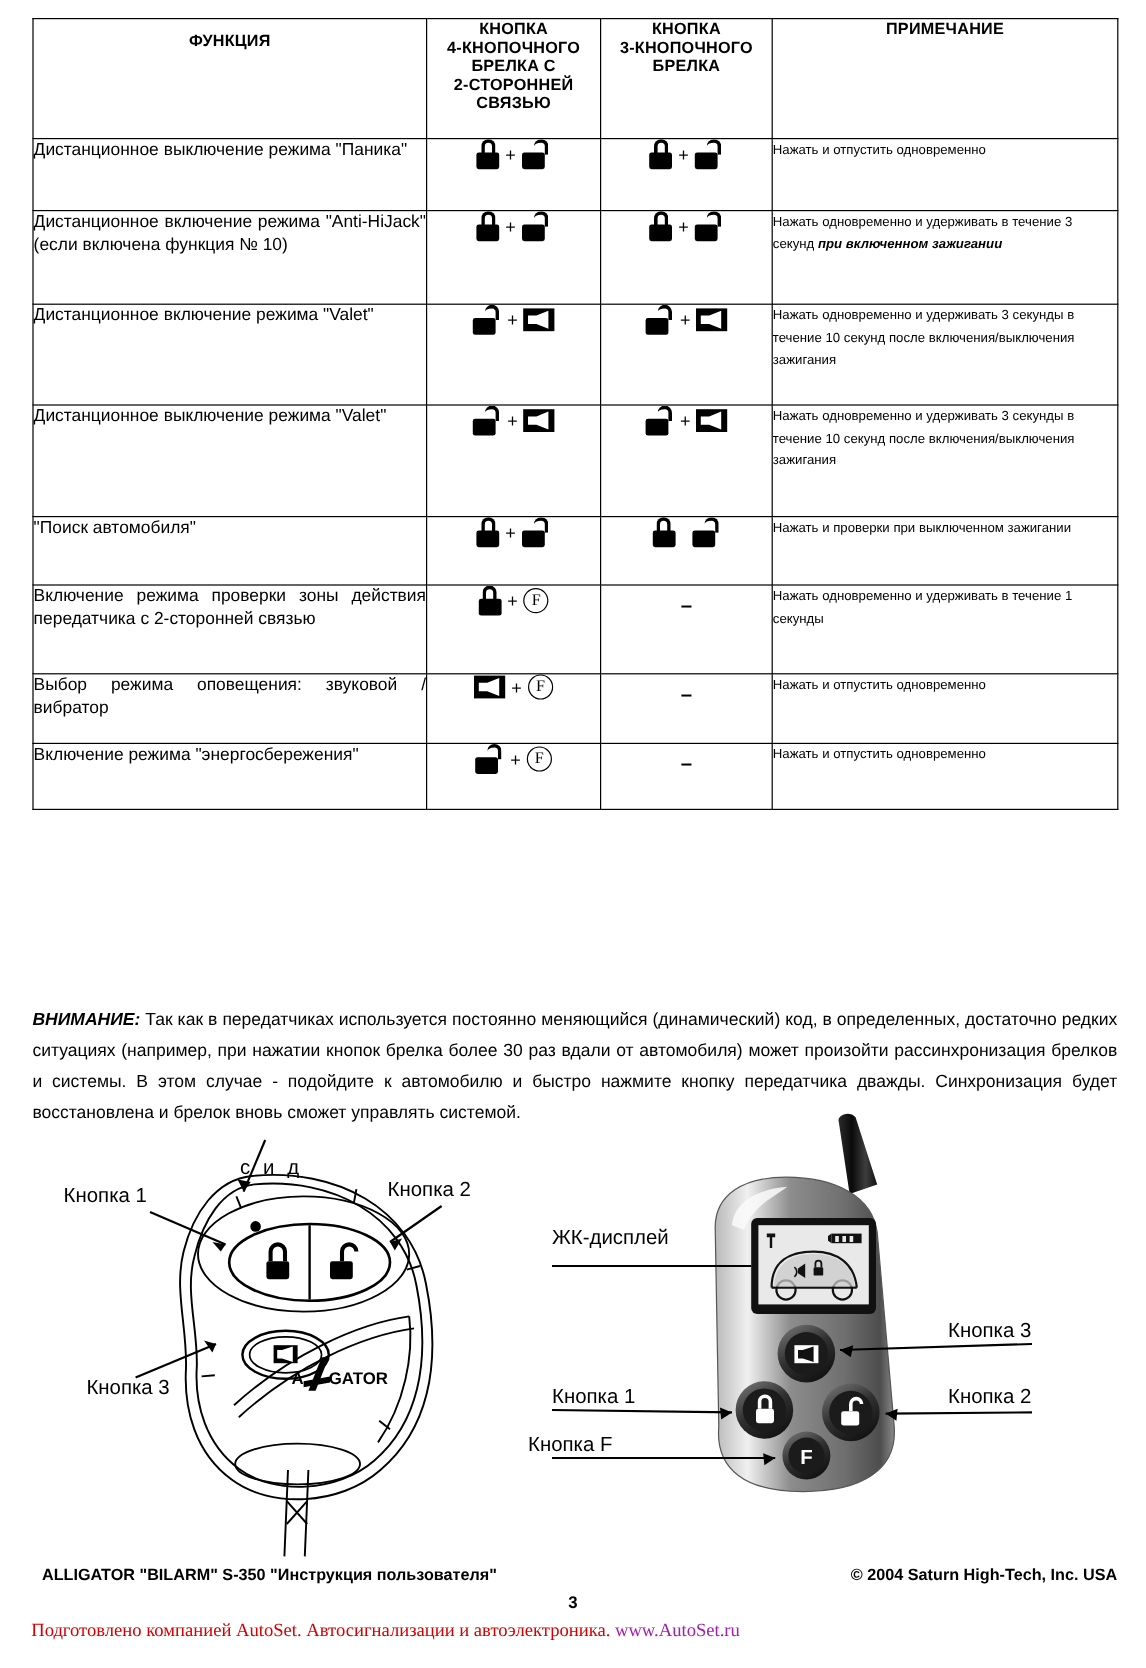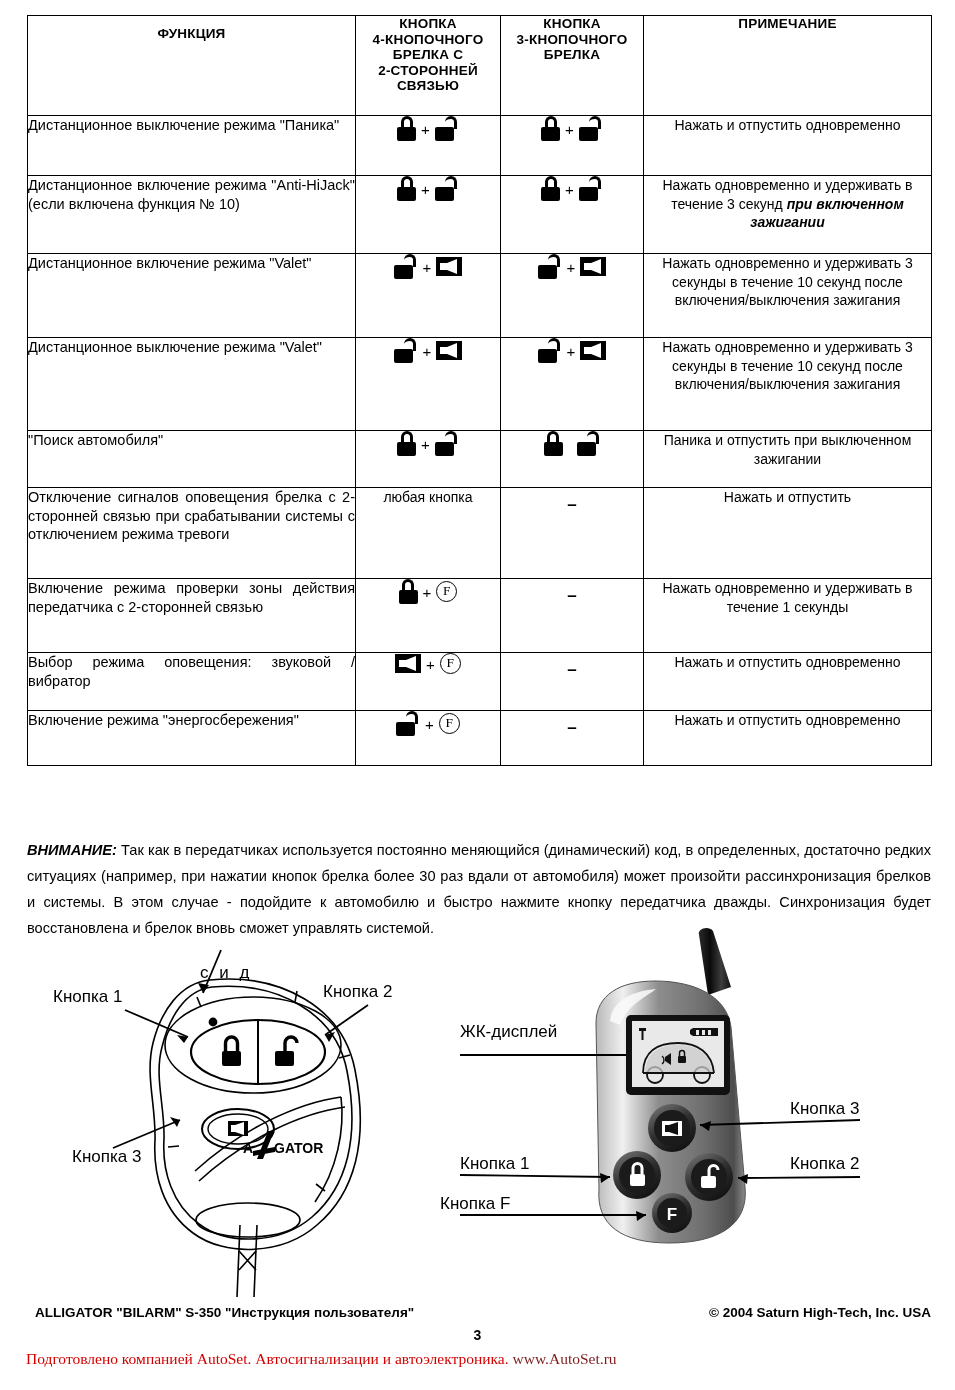--- a/index.html
+++ b/index.html
@@ -44,24 +44,23 @@
   thead th.h-func { padding-top:10px; }
 
   td.func {
     font-size:14.5px;
     line-height:18.5px;
     padding: 8px 10px 8px 10px;
     text-align: justify;
     text-align-last: left;
   }
   td.note {
-    font-size:14px;
+    font-size:11px;
     line-height:18.5px;
     padding: 8px 8px 8px 10px;
-    text-align: center;
   }
   td.btns {
     text-align:center;
     padding-top:12px;
   }
   .row-h-1 td { height:60px; }
   .row-h-2 td { height:78px; }
   .row-h-3 td { height:84px; }
   .row-h-4 td { height:93px; }
   .row-h-5 td { height:57px; }
@@ -119,21 +118,21 @@
   .lbl { position:absolute; font-size:17px; font-family:"Liberation Sans", sans-serif; white-space:nowrap; }
 
   
   .footer { position:absolute; left:0; top:1305px; width:955px; }
   .foot-row { position:relative; height:20px; }
   .foot-left { position:absolute; left:35px; top:0; font-size:13.5px; font-weight:bold; }
   .foot-right { position:absolute; right:24px; top:0; font-size:13.5px; font-weight:bold; }
   .pagenum { position:absolute; left:0; top:22px; width:955px; text-align:center; font-size:14px; font-weight:bold; }
   .autoset { position:absolute; left:26px; top:45px; font-size:15.5px; color:#d40000;
              font-family:"Liberation Serif", serif; }
-  .autoset .url { color:#7f1d1d; }
+  .autoset .url { color:#a21caf; }
 </style>
 </head>
 <body>
 
 <div class="tbl-wrap">
 <table class="ftable">
   <colgroup>
     <col class="c-func">
         <col class="c-b4">
         <col class="c-b3">
@@ -311,33 +310,23 @@
           <span class="ic lock-closed">
                 <span class="shk"></span>
                 <span class="body"></span>
               </span>
           <span class="ic lock-open">
                 <span class="shk"></span>
                 <span class="body"></span>
               </span>
         </span>
       </td>
-      <td class="note"><span>Паника и отпустить при выключенном зажигании</span></td>
-    </tr>
-
-    <tr class="row-h-6">
-      <td class="func">Отключение сигналов оповещения брелка с 2-сторонней связью при срабатывании системы с отключением режима тревоги</td>
-      <td class="btns">
-        <span class="anykey">любая кнопка</span>
-      </td>
-      <td class="btns">
-        <span class="dash dash-mid">–</span>
-      </td>
-      <td class="note"><span>Нажать и отпустить</span></td>
-    </tr>
+      <td class="note"><span>Нажать и проверки при выключенном зажигании</span></td>
+    </tr>
+
 
     <tr class="row-h-7">
       <td class="func">Включение режима проверки зоны действия передатчика с 2-сторонней связью</td>
       <td class="btns">
         <span class="combo">
           <span class="ic lock-closed">
                 <span class="shk"></span>
                 <span class="body"></span>
               </span>
           <span class="plus">+</span>

